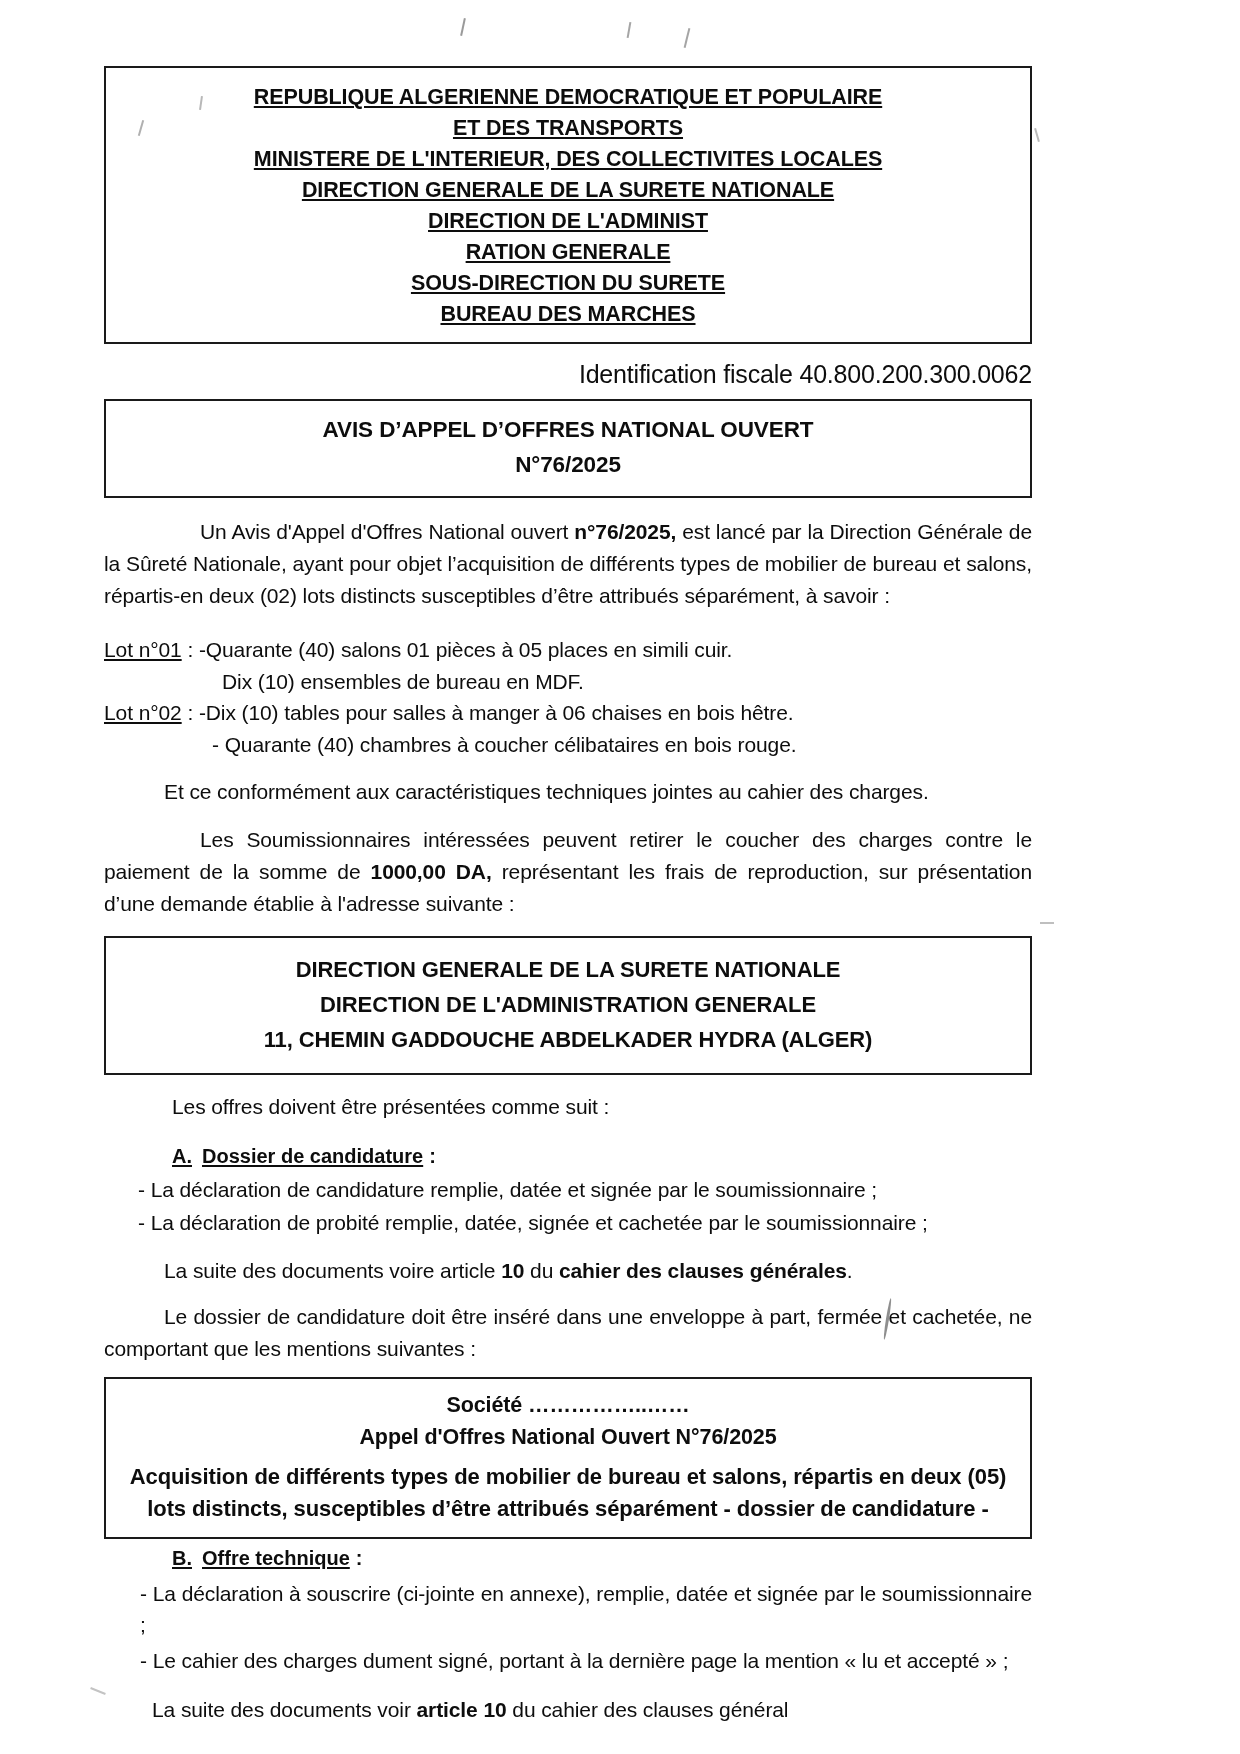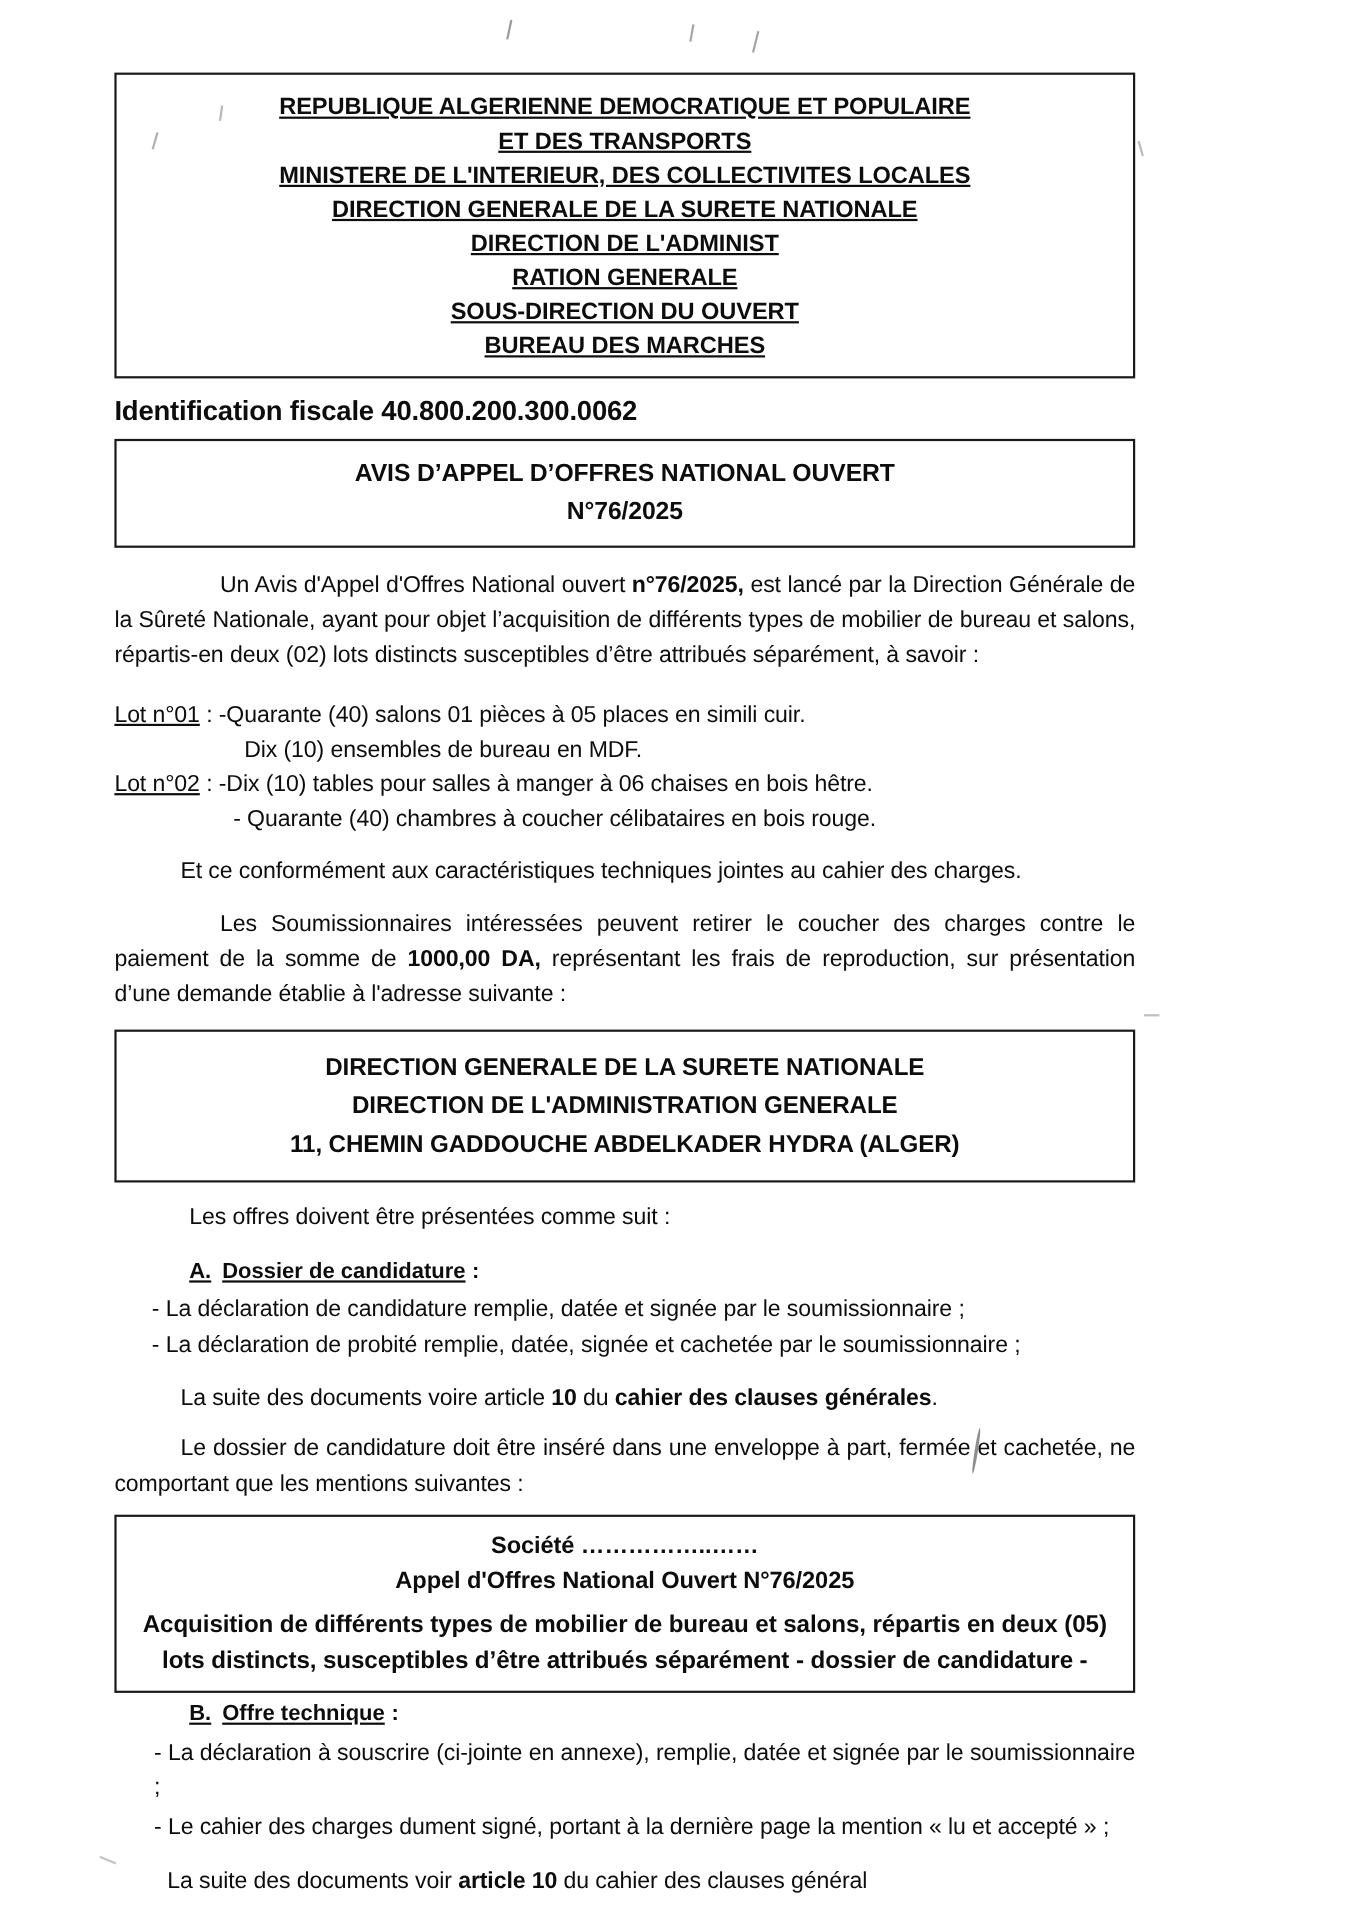--- a/index.html
+++ b/index.html
@@ -45,22 +45,22 @@
     line-height: 1.44;
     letter-spacing: -0.1px;
     white-space: nowrap;
   }
   .header-line span {
     text-decoration: underline;
     text-underline-offset: 2px;
   }
 
   .fiscal {
-    text-align: left;
-    font-weight: bold;
+    text-align: right;
+    font-weight: normal;
     font-size: 25px;
     margin: 16px 0 10px 0;
     letter-spacing: -0.2px;
   }
 
   .title-box {
     padding: 12px 12px 14px 12px;
     margin-bottom: 0;
   }
   .title-line {
@@ -195,21 +195,21 @@
 
   <div class="content">
 
     <div class="box header-box">
       <div class="header-line"><span>REPUBLIQUE ALGERIENNE DEMOCRATIQUE ET POPULAIRE</span></div>
       <div class="header-line"><span>ET DES TRANSPORTS</span></div>
       <div class="header-line"><span>MINISTERE DE L'INTERIEUR, DES COLLECTIVITES LOCALES</span></div>
       <div class="header-line"><span>DIRECTION GENERALE DE LA SURETE NATIONALE</span></div>
       <div class="header-line"><span>DIRECTION DE L'ADMINIST</span></div>
       <div class="header-line"><span>RATION GENERALE</span></div>
-      <div class="header-line"><span>SOUS-DIRECTION DU OUVERT</span></div>
+      <div class="header-line"><span>SOUS-DIRECTION DU SURETE</span></div>
       <div class="header-line"><span>BUREAU DES MARCHES</span></div>
     </div>
 
     <div class="fiscal">Identification fiscale 40.800.200.300.0062</div>
 
     <div class="box title-box">
       <div class="title-line">AVIS D’APPEL D’OFFRES NATIONAL OUVERT</div>
       <div class="title-line">N°76/2025</div>
     </div>
 

